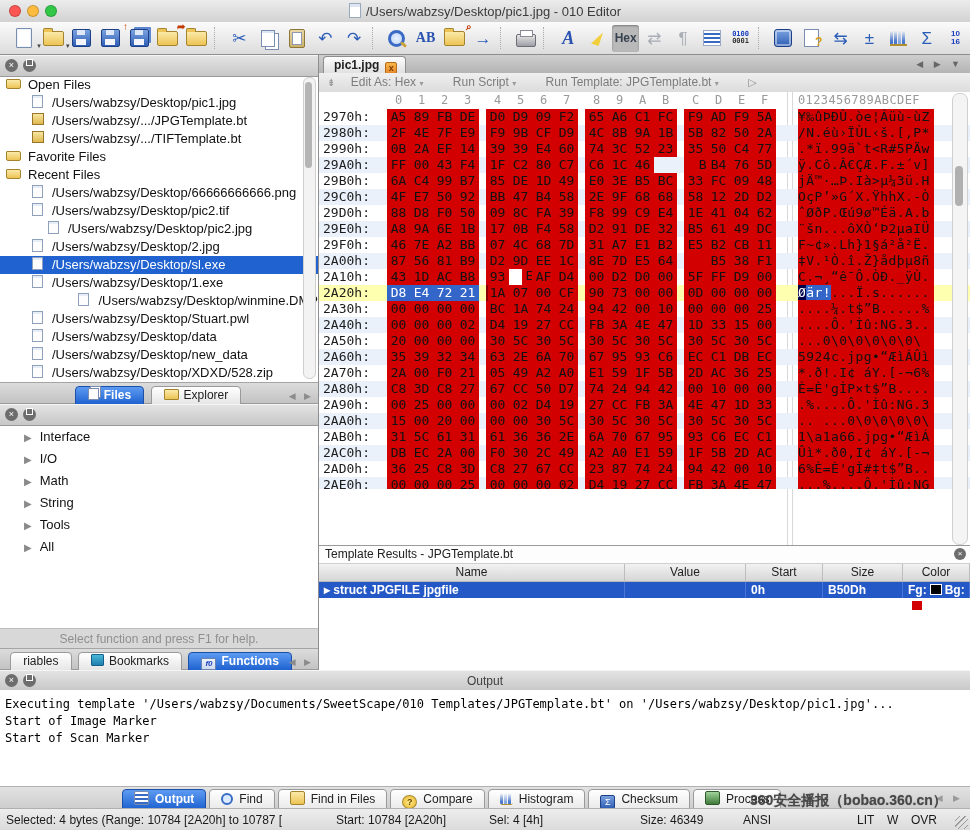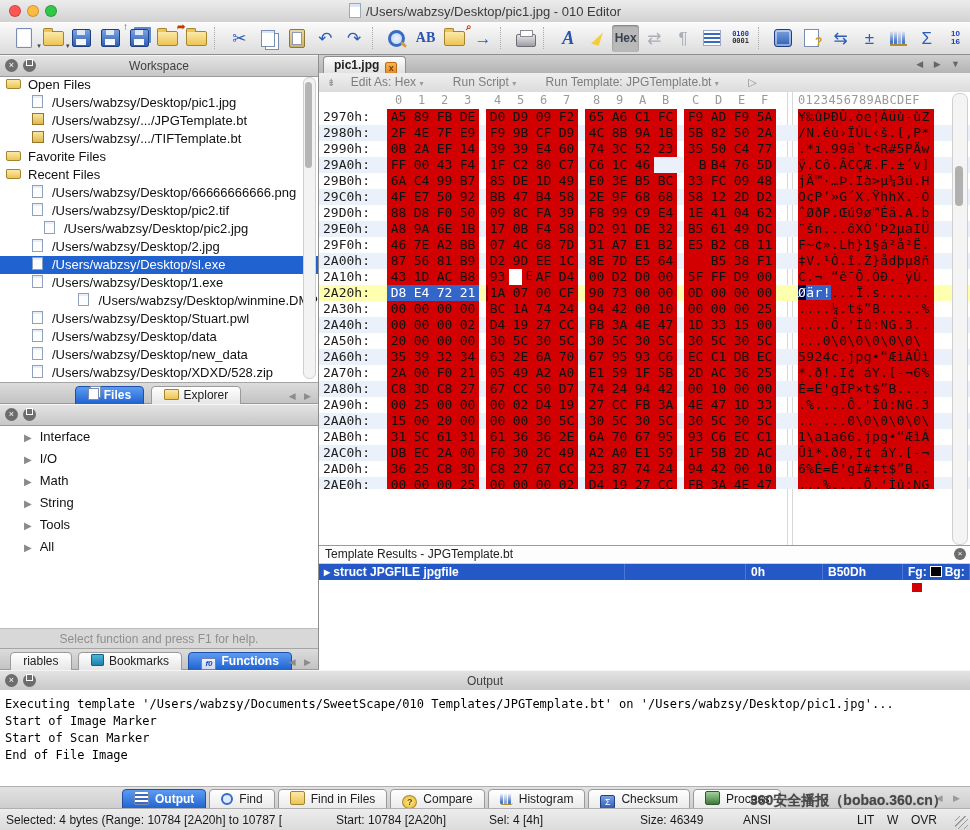--- a/index.html
+++ b/index.html
@@ -309,32 +309,31 @@
         <div>16</div>
       </span>
     </span>
   </div>
 
 <div class="abs" id="left-col-border"></div>
 <div class="abs" id="workspace">
   <div class="abs phead" id="ws-head">
     <span class="pbtn" style="left:5px;">×</span>
     <span class="pbtn f" style="left:23px;"></span>
-    <div class="ptitle">Workspace</div>
   </div>
   <div class="abs" id="ws-list">
       <div class="ws-item" style="padding-left: 6px;"><span class="tree-ic"><span class="tif-folder" style="display: block;"></span></span><span class="lbl">Open Files</span></div>
       <div class="ws-item" style="padding-left: 30px;"><span class="tree-ic"><span class="tif-file" style="display: block;"></span></span><span class="lbl">/Users/wabzsy/Desktop/pic1.jpg</span></div>
       <div class="ws-item" style="padding-left: 30px;"><span class="tree-ic"><span class="tif-tpl" style="display: block;"></span></span><span class="lbl">/Users/wabzsy/.../JPGTemplate.bt</span></div>
       <div class="ws-item" style="padding-left: 30px;"><span class="tree-ic"><span class="tif-tpl" style="display: block;"></span></span><span class="lbl">/Users/wabzsy/.../TIFTemplate.bt</span></div>
       <div class="ws-item" style="padding-left: 6px;"><span class="tree-ic"><span class="tif-folder" style="display: block;"></span></span><span class="lbl">Favorite Files</span></div>
       <div class="ws-item" style="padding-left: 6px;"><span class="tree-ic"><span class="tif-folder" style="display: block;"></span></span><span class="lbl">Recent Files</span></div>
       <div class="ws-item" style="padding-left: 30px;"><span class="tree-ic"><span class="tif-file" style="display: block;"></span></span><span class="lbl">/Users/wabzsy/Desktop/66666666666.png</span></div>
       <div class="ws-item" style="padding-left: 30px;"><span class="tree-ic"><span class="tif-file" style="display: block;"></span></span><span class="lbl">/Users/wabzsy/Desktop/pic2.tif</span></div>
-      <div class="ws-item" style="padding-left: 30px; margin-left: 12px;"><span class="tree-ic"><span class="tif-file" style="display: block;"></span></span><span class="lbl">/Users/wabzsy/Desktop/pic2.jpg</span></div>
+      <div class="ws-item" style="padding-left: 46px;"><span class="tree-ic"><span class="tif-file" style="display: block;"></span></span><span class="lbl">/Users/wabzsy/Desktop/pic2.jpg</span></div>
       <div class="ws-item" style="padding-left: 30px;"><span class="tree-ic"><span class="tif-file" style="display: block;"></span></span><span class="lbl">/Users/wabzsy/Desktop/2.jpg</span></div>
       <div class="ws-item selected" style="padding-left: 30px;"><span class="tree-ic"><span class="tif-file" style="display: block;"></span></span><span class="lbl">/Users/wabzsy/Desktop/sl.exe</span></div>
       <div class="ws-item" style="padding-left: 30px;"><span class="tree-ic"><span class="tif-file" style="display: block;"></span></span><span class="lbl">/Users/wabzsy/Desktop/1.exe</span></div>
       <div class="ws-item" style="padding-left: 30px; text-align: right;"><span class="tree-ic"><span class="tif-file" style="display: block;"></span></span><span class="lbl">/Users/wabzsy/Desktop/winmine.DMP</span></div>
       <div class="ws-item" style="padding-left: 30px;"><span class="tree-ic"><span class="tif-file" style="display: block;"></span></span><span class="lbl">/Users/wabzsy/Desktop/Stuart.pwl</span></div>
       <div class="ws-item" style="padding-left: 30px;"><span class="tree-ic"><span class="tif-file" style="display: block;"></span></span><span class="lbl">/Users/wabzsy/Desktop/data</span></div>
       <div class="ws-item" style="padding-left: 30px;"><span class="tree-ic"><span class="tif-file" style="display: block;"></span></span><span class="lbl">/Users/wabzsy/Desktop/new_data</span></div>
       <div class="ws-item" style="padding-left: 30px;"><span class="tree-ic"><span class="tif-file" style="display: block;"></span></span><span class="lbl">/Users/wabzsy/Desktop/XDXD/528.zip</span></div>
     </div>
   <div class="ws-scroll">
@@ -884,40 +883,46 @@
           <span class="asciiwrap">...%....Ô.'Ìû:NG</span>
         </div>
       </div>
     <div id="hex-scroll">
         <div id="hex-thumb"></div>
       </div>
   </div>
   <div class="abs" id="template-panel">
     <div id="tr-title">Template Results - JPGTemplate.bt</div>
     <span id="tr-close">×</span>
+    <div id="tr-headers">
+        <span class="trh" style="left: 0px; width: 306px;">Name</span>
+        <span class="trh" style="left: 306px; width: 121px;">Value</span>
+        <span class="trh" style="left: 427px; width: 77px;">Start</span>
+        <span class="trh" style="left: 504px; width: 80px;">Size</span>
+        <span class="trh" style="left: 584px; width: 67px;">Color</span>
+      </div>
     <div id="tr-row">
         <span class="trc" style="left: 0px; width: 306px;"><span>▸ </span><span>struct JPGFILE jpgfile</span></span>
         <span class="trc" style="left: 306px; width: 121px;"></span>
         <span class="trc" style="left: 427px; width: 77px;">0h</span>
         <span class="trc" style="left: 504px; width: 80px;">B50Dh</span>
         <span class="trc" style="left: 584px; width: 67px;"><span>Fg:</span><span class="swatch" style="background: rgb(0, 0, 0);"></span><span>Bg:</span><span class="swatch" style="background: rgb(210, 0, 0);"></span></span>
       </div>
   </div>
 </div>
 
 <div class="abs phead" id="output-head">
   <span class="pbtn" style="left:5px;">×</span>
   <span class="pbtn f" style="left:23px;"></span>
   <div class="ptitle">Output</div>
 </div>
 <div class="abs" id="output-body">
     <div>Executing template '/Users/wabzsy/Documents/SweetScape/010 Templates/JPGTemplate.bt' on '/Users/wabzsy/Desktop/pic1.jpg'...</div>
     <div>Start of Image Marker</div>
     <div>Start of Scan Marker</div>
-    <div>End of File Image</div>
   </div>
 
 <div class="abs" id="bottom-tabs">
   <div id="btabs-inner" style="position:absolute;left:122px;top:2px;"><span class="btab sel"><span class="bticon bt-output"></span><span>Output</span></span><span class="btab"><span class="bticon bt-find"></span><span>Find</span></span><span class="btab"><span class="bticon bt-fif"></span><span>Find in Files</span></span><span class="btab"><span class="bticon bt-compare">?</span><span>Compare</span></span><span class="btab"><span class="bticon bt-hist"></span><span>Histogram</span></span><span class="btab"><span class="bticon bt-checksum">Σ</span><span>Checksum</span></span><span class="btab"><span class="bticon bt-process"></span><span>Process</span></span></div>
   <span id="btab-arrows">◀ ▶</span>
 </div>
 
 <div class="abs" id="statusbar">
   <span class="sfield" style="left:6px;">Selected: 4 bytes (Range: 10784 [2A20h] to 10787 [</span>
   <span class="sfield" style="left:336px;">Start: 10784 [2A20h]</span>

